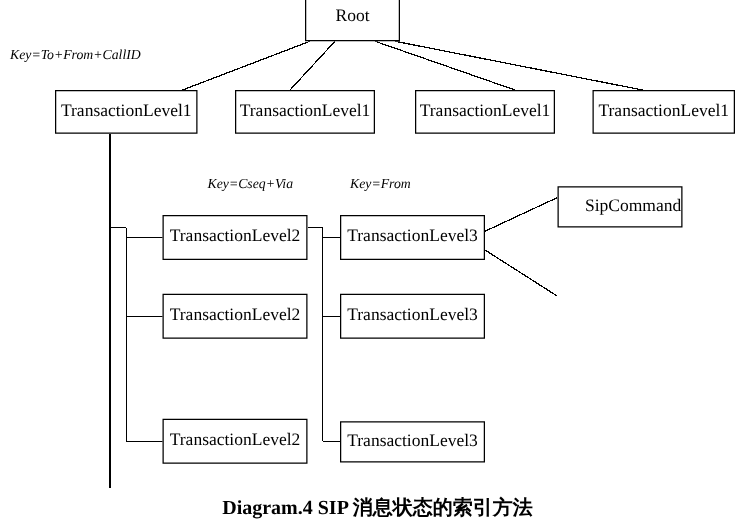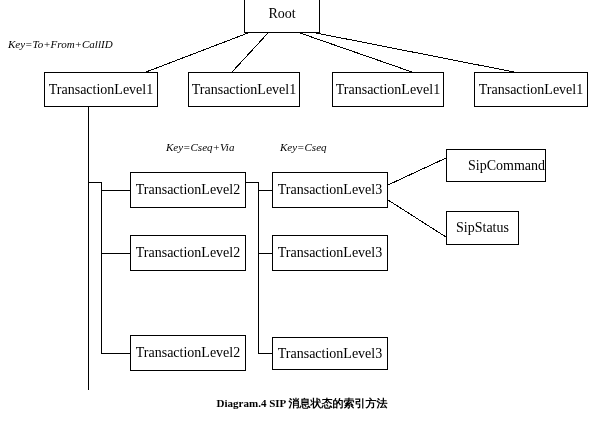--- a/index.html
+++ b/index.html
@@ -51,21 +51,21 @@
     font-family: "Liberation Serif", "DejaVu Serif", serif;
     font-size: 11px;
     color: #000000;
     white-space: nowrap;
     font-style: italic;
   }
   .caption {
     position: absolute;
     font-family: "Liberation Serif", "DejaVu Serif", serif;
     font-weight: bold;
-    font-size: 11px;
+    font-size: 16px;
     color: #000000;
     white-space: nowrap;
     text-align: center;
   }
 </style>
 </head>
 <body>
 
 <div id="diagram-root">
 
@@ -130,21 +130,21 @@
     <span>TransactionLevel1</span>
   </div>
   <div class="node-box" style="left:332px; top:72px; width:112px; height:35px;">
     <span>TransactionLevel1</span>
   </div>
   <div class="node-box" style="left:474px; top:72px; width:114px; height:35px;">
     <span>TransactionLevel1</span>
   </div>
 
   <div class="key-label" style="left:122px; top:141px;margin-left:44px;">Key=Cseq+Via</div>
-  <div class="key-label" style="left:280px; top:141px;">Key=Cseq</div>
+  <div class="key-label" style="left:280px; top:141px;">Key=From</div>
 
   <div class="node-box" style="left:130px; top:172px; width:116px; height:36px;">
     <span>TransactionLevel2</span>
   </div>
   <div class="node-box" style="left:130px; top:235px; width:116px; height:36px;">
     <span>TransactionLevel2</span>
   </div>
   <div class="node-box" style="left:130px; top:335px; width:116px; height:36px;">
     <span>TransactionLevel2</span>
   </div>
@@ -155,19 +155,16 @@
   <div class="node-box" style="left:272px; top:235px; width:116px; height:36px;">
     <span>TransactionLevel3</span>
   </div>
   <div class="node-box" style="left:272px; top:337px; width:116px; height:33px;">
     <span>TransactionLevel3</span>
   </div>
 
   <div class="node-box" style="left:446px; top:149px; width:100px; height:33px;justify-content:flex-end;">
     <span>SipCommand</span>
   </div>
-  <div class="node-box" style="left:446px; top:211px; width:73px; height:34px;">
-    <span>SipStatus</span>
-  </div>
 
   <div class="caption" style="left:0px; top:396px; width:604px;">Diagram.4 SIP 消息状态的索引方法</div>
 
 </div>
 
 </body></html>

